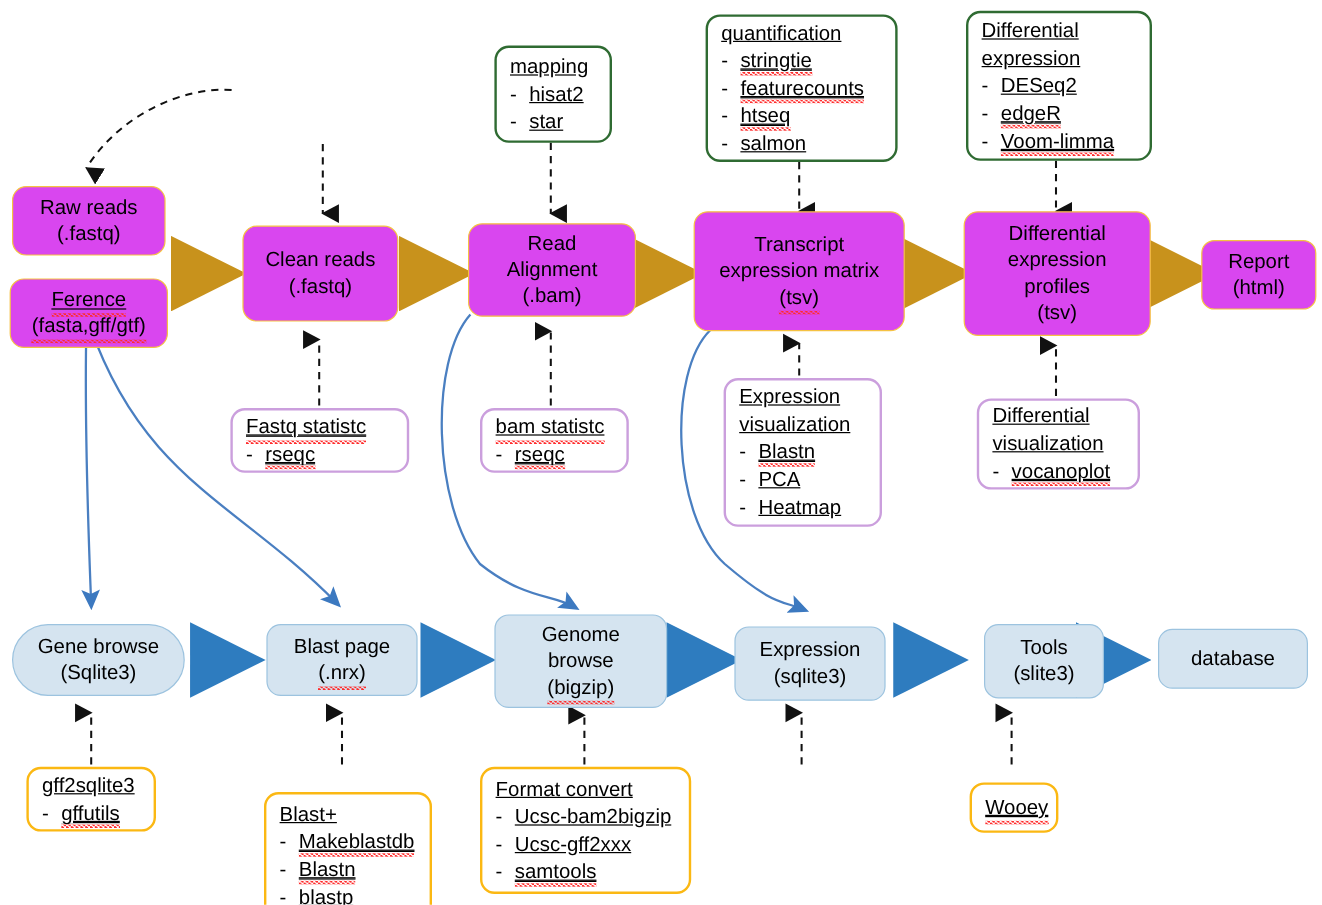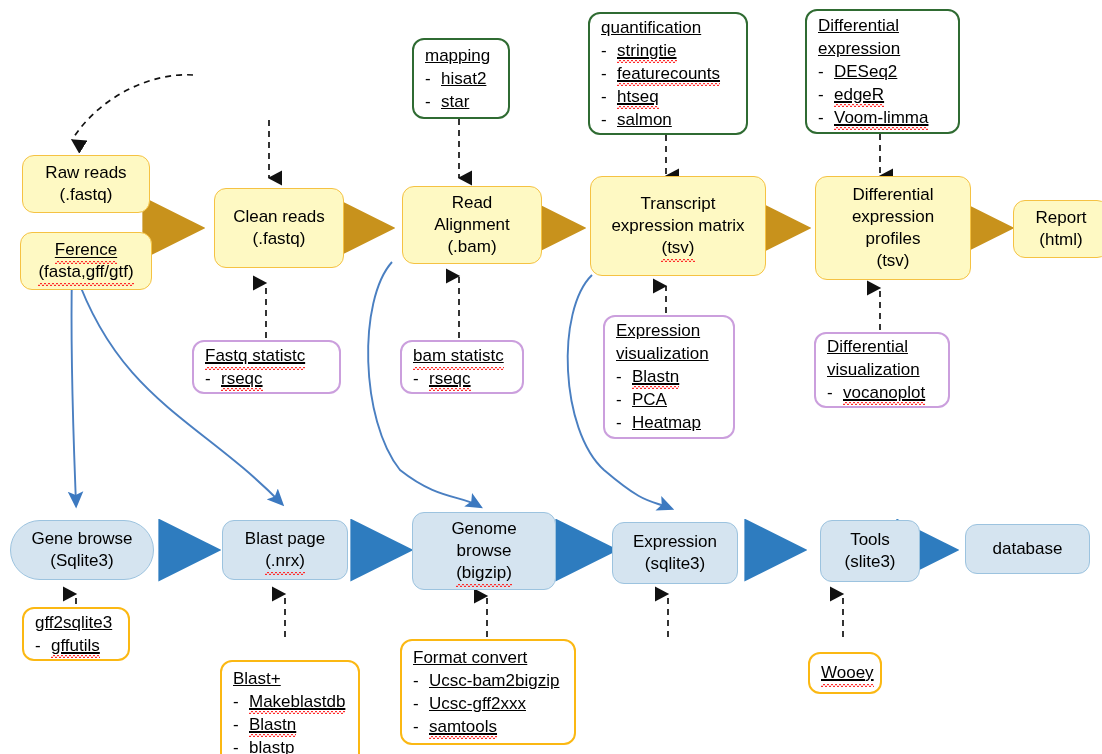--- a/index.html
+++ b/index.html
@@ -6,21 +6,21 @@
   body{width:1102px;height:754px;font-family:"Liberation Sans",sans-serif;overflow:hidden;}
   #canvas{position:relative;width:1102px;height:754px;background:#fff;}
   svg#wires{position:absolute;left:0;top:0;width:1102px;height:754px;pointer-events:none;}
 
   .node{position:absolute;box-sizing:border-box;display:flex;flex-direction:column;
         justify-content:center;align-items:center;text-align:center;color:#000;
         font-size:17px;line-height:22px;z-index:2;}
   .node .ln{display:block;white-space:nowrap;}
 
   
-  .data{background:#fef9c3;border:1.6px solid #F5C243;border-radius:12px;margin-left:12px;}
+  .data{background:#d946ef;border:1.6px solid #F5C243;border-radius:12px;}
   
   .web{background:#D5E4F0;border:1.6px solid #9CC3DF;border-radius:12px;}
 
   
   .tool{position:absolute;box-sizing:border-box;background:#fff;border-radius:12px;
         display:flex;flex-direction:column;justify-content:center;align-items:flex-start;
         text-align:left;color:#000;font-size:17px;line-height:23px;z-index:2;
         padding:5px 9px 6px 11px;text-decoration:underline;}
   .tool .hdr{white-space:nowrap;}
   .tool .it{white-space:nowrap;padding-left:0;}
@@ -170,21 +170,21 @@
     <span class="ln sq">(tsv)</span>
   </div>
 
   <div class="node data" style="left:803px;top:176px;width:156px;height:104px;">
     <span class="ln">Differential</span>
     <span class="ln">expression</span>
     <span class="ln">profiles</span>
     <span class="ln">(tsv)</span>
   </div>
 
-  <div class="node data" style="left:1001px;top:200px;width:96px;height:58px;">
+  <div class="node data" style="left:1001px;top:200px;width:96px;height:58px;border-radius:11px;">
     <span class="ln">Report</span>
     <span class="ln">(html)</span>
   </div>
 
   <div class="tool purple" style="left:192px;top:340px;width:149px;height:54px;">
     <span class="hdr sq ul">Fastq statistc</span>
     <span class="it"><span class="dash">-</span><span class="sq ul">rseqc</span></span>
   </div>
 
   <div class="tool purple" style="left:400px;top:340px;width:124px;height:54px;">
@@ -229,21 +229,21 @@
 
   <div class="node web" style="left:820px;top:520px;width:100px;height:62px;">
     <span class="ln">Tools</span>
     <span class="ln">(slite3)</span>
   </div>
 
   <div class="node web" style="left:965px;top:524px;width:125px;height:50px;">
     <span class="ln">database</span>
   </div>
 
-  <div class="tool amber" style="left:22px;top:607px;width:108px;height:54px;">
+  <div class="tool amber" style="left:22px;top:639px;width:108px;height:54px;">
     <span class="hdr">gff2sqlite3</span>
     <span class="it"><span class="dash">-</span><span class="sq ul">gffutils</span></span>
   </div>
 
   <div class="tool amber" style="left:220px;top:660px;width:140px;height:106px;">
     <span class="hdr">Blast+</span>
     <span class="it"><span class="dash">-</span><span class="sq ul">Makeblastdb</span></span>
     <span class="it"><span class="dash">-</span><span class="sq ul">Blastn</span></span>
     <span class="it"><span class="dash">-</span><span class="sq ul">blastp</span></span>
   </div>

